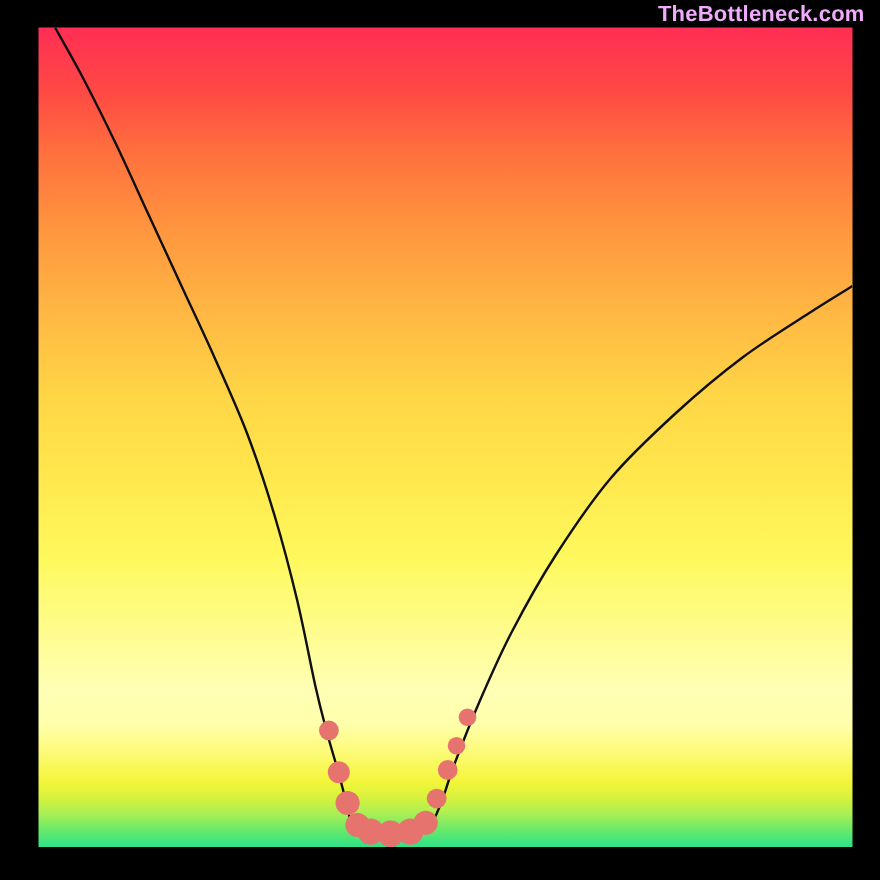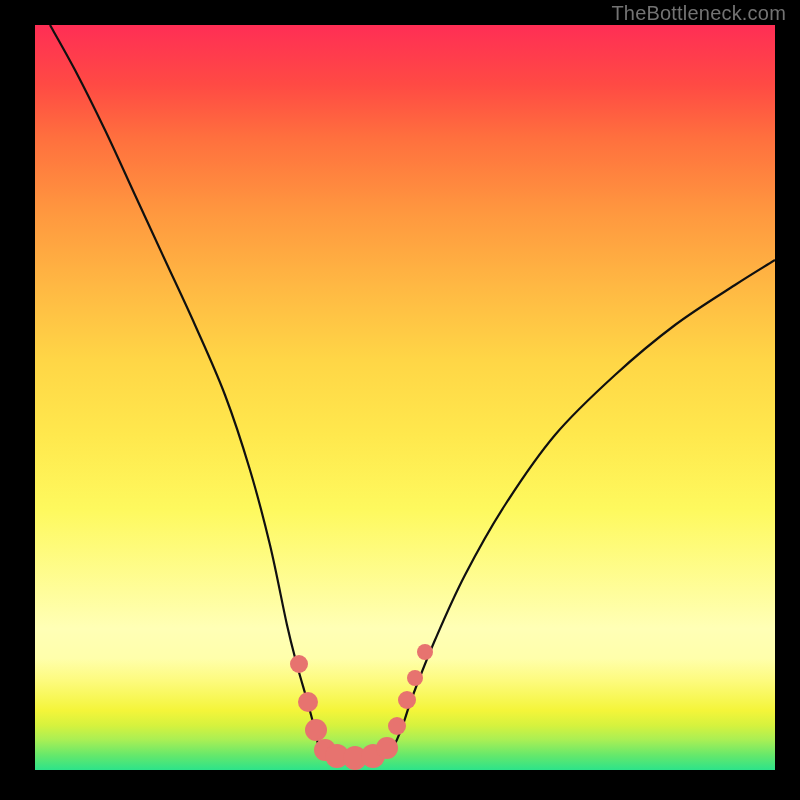--- a/index.html
+++ b/index.html
@@ -47,23 +47,23 @@
   }
   .svg-layer {
     position: absolute;
     left: 0;
     top: 0;
   }
   .watermark {
     position: absolute;
     top: 2px;
     right: 14px;
-    color: #737373;
+    color: #f0abfc;
     font-size: 20px;
-    font-weight: 400;
+    font-weight: 700;
     letter-spacing: 0.2px;
   }
 </style>
 </head>
 <body>
 
 <div class="frame">
   <div class="plot">
     <svg class="svg-layer" width="740" height="745" viewBox="0 0 740 745">
       <path id="curve-path" fill="none" stroke="#101010" stroke-width="2.2" d="M 15 0 C 19.2 7.5, 30.8 27.5, 40 45 C 49.2 62.5, 60.0 84.2, 70 105 C 80.0 125.8, 90.0 148.3, 100 170 C 110.0 191.7, 120.0 213.3, 130 235 C 140.0 256.7, 150.0 277.5, 160 300 C 170.0 322.5, 180.8 345.8, 190 370 C 199.2 394.2, 207.5 420.0, 215 445 C 222.5 470.0, 228.8 494.2, 235 520 C 241.2 545.8, 247.5 580.0, 252 600 C 256.5 620.0, 258.7 627.5, 262 640 C 265.3 652.5, 269.0 664.2, 272 675 C 275.0 685.8, 277.7 696.3, 280 705 C 282.3 713.7, 282.7 722.3, 286 727 C 289.3 731.7, 294.3 731.7, 300 733 C 305.7 734.3, 313.3 735.0, 320 735 C 326.7 735.0, 334.2 734.3, 340 733 C 345.8 731.7, 350.7 731.7, 355 727 C 359.3 722.3, 362.2 714.5, 366 705 C 369.8 695.5, 372.3 685.0, 378 670 C 383.7 655.0, 391.3 635.0, 400 615 C 408.7 595.0, 418.3 572.5, 430 550 C 441.7 527.5, 455.0 503.3, 470 480 C 485.0 456.7, 501.7 431.7, 520 410 C 538.3 388.3, 560.0 368.3, 580 350 C 600.0 331.7, 620.0 315.0, 640 300 C 660.0 285.0, 683.3 270.8, 700 260 C 716.7 249.2, 733.3 239.2, 740 235"></path>

